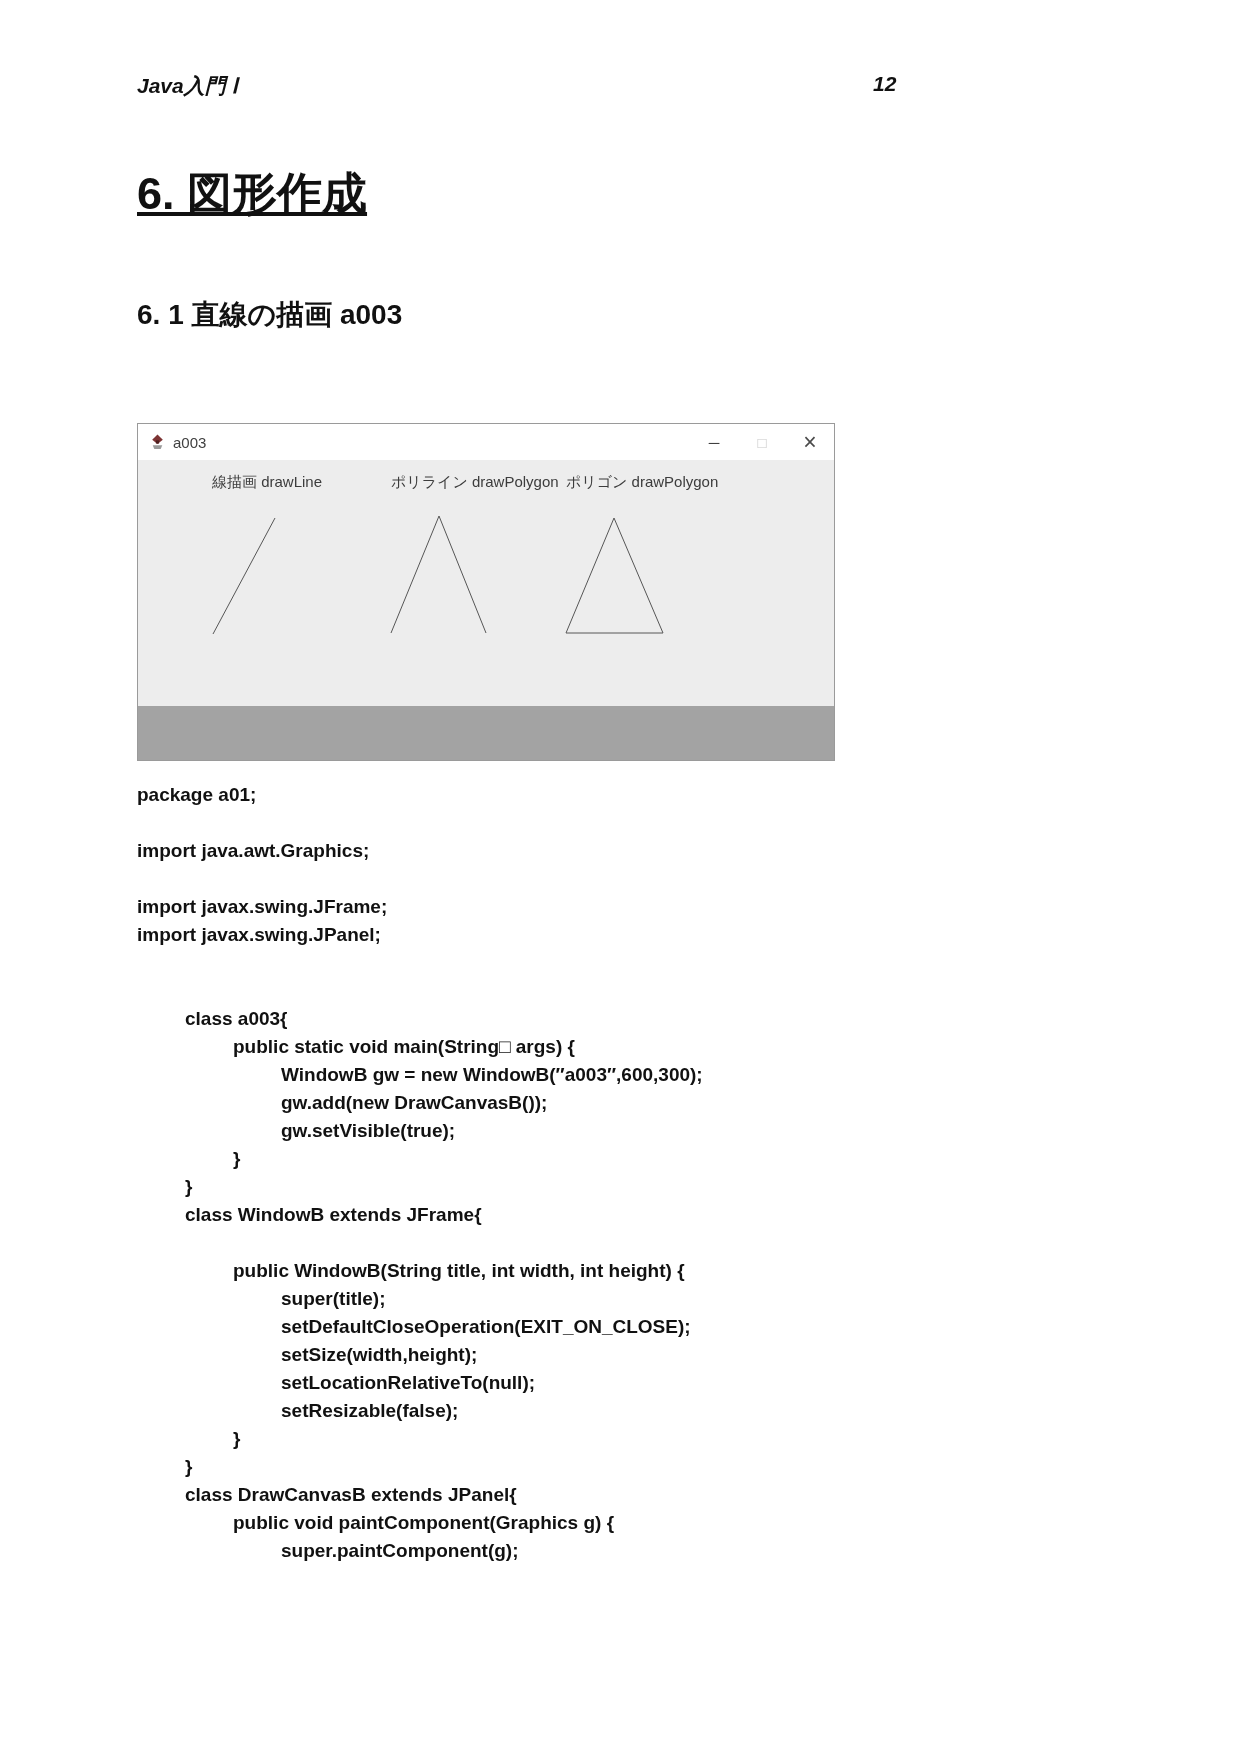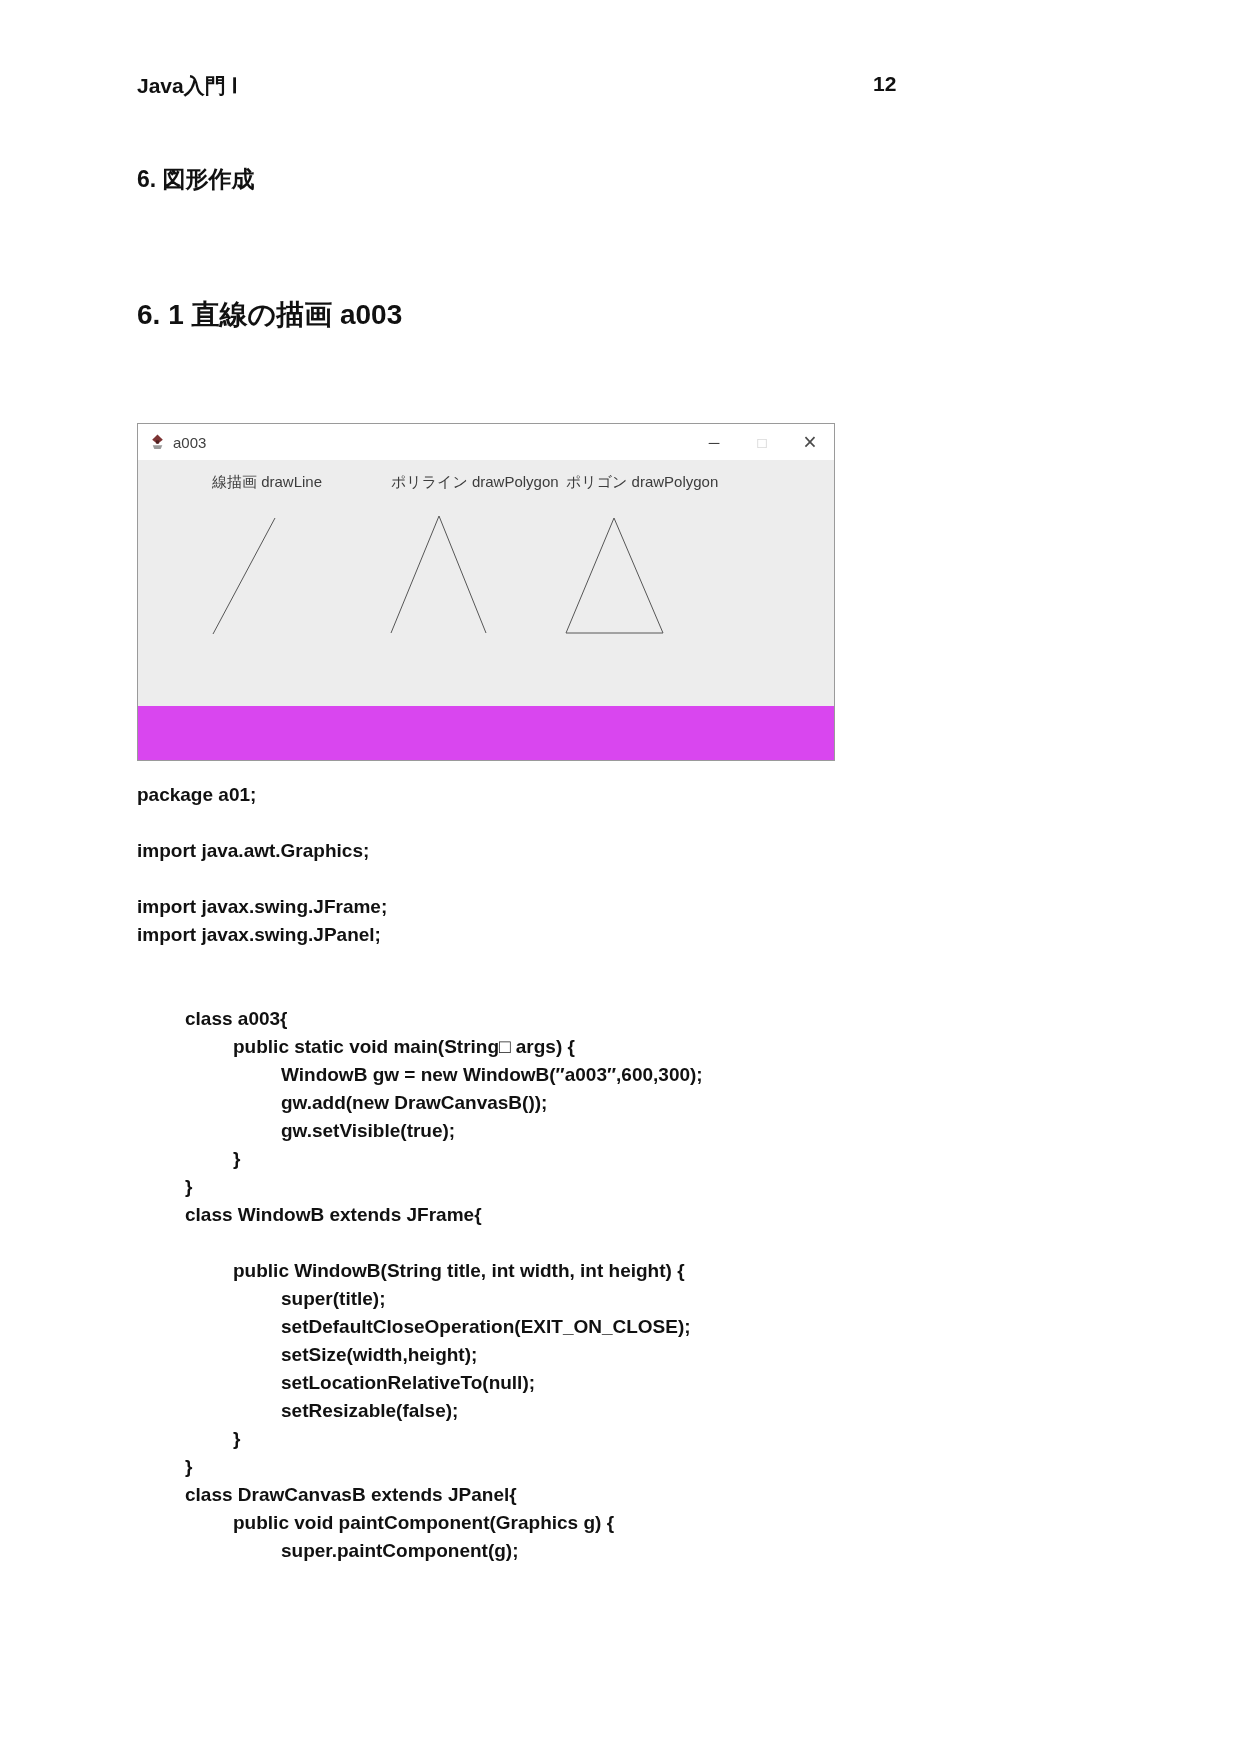--- a/index.html
+++ b/index.html
@@ -7,32 +7,32 @@
     position:relative;
     width:1242px;height:1757px;
     background:#ffffff;
     font-family:"Liberation Sans", sans-serif;
     color:#111;
     overflow:hidden;
   }
   .abs{position:absolute;}
 
   
-  .doc-header{top:72px;font-size:21px;font-weight:bold;white-space:pre;}
+  .doc-header{top:72px;font-size:21px;font-weight:bold;white-space:pre;font-style:italic;}
   #hdr-title{left:137px;}
   #hdr-page{left:873px;}
-  #h1{left:137px;top:164px;font-size:23px;font-weight:bold;white-space:pre;}
+  #h1{left:137px;top:164px;font-size:45px;font-weight:bold;white-space:pre;text-decoration:underline;}
   #h2{left:137px;top:296px;font-size:28px;font-weight:bold;white-space:pre;}
   #intro{left:137px;top:376px;font-size:24px;font-weight:bold;white-space:pre;}
 
   
   #app-window{
     left:137px;top:423px;width:696px;height:336px;
     border:1px solid #9a9a9a;
-    background:#d946ef;
+    background:#a3a3a3;
     box-sizing:content-box;
   }
   #title-bar{
     position:absolute;left:0;top:0;width:696px;height:36px;
     background:#ffffff;display:flex;align-items:center;
   }
   #win-icon{width:17px;height:17px;margin-left:11px;flex:0 0 auto;}
   #win-title{margin-left:7px;font-size:15px;color:#404040;flex:0 0 auto;}
   #win-controls{margin-left:auto;display:flex;height:36px;}
   .win-btn{

